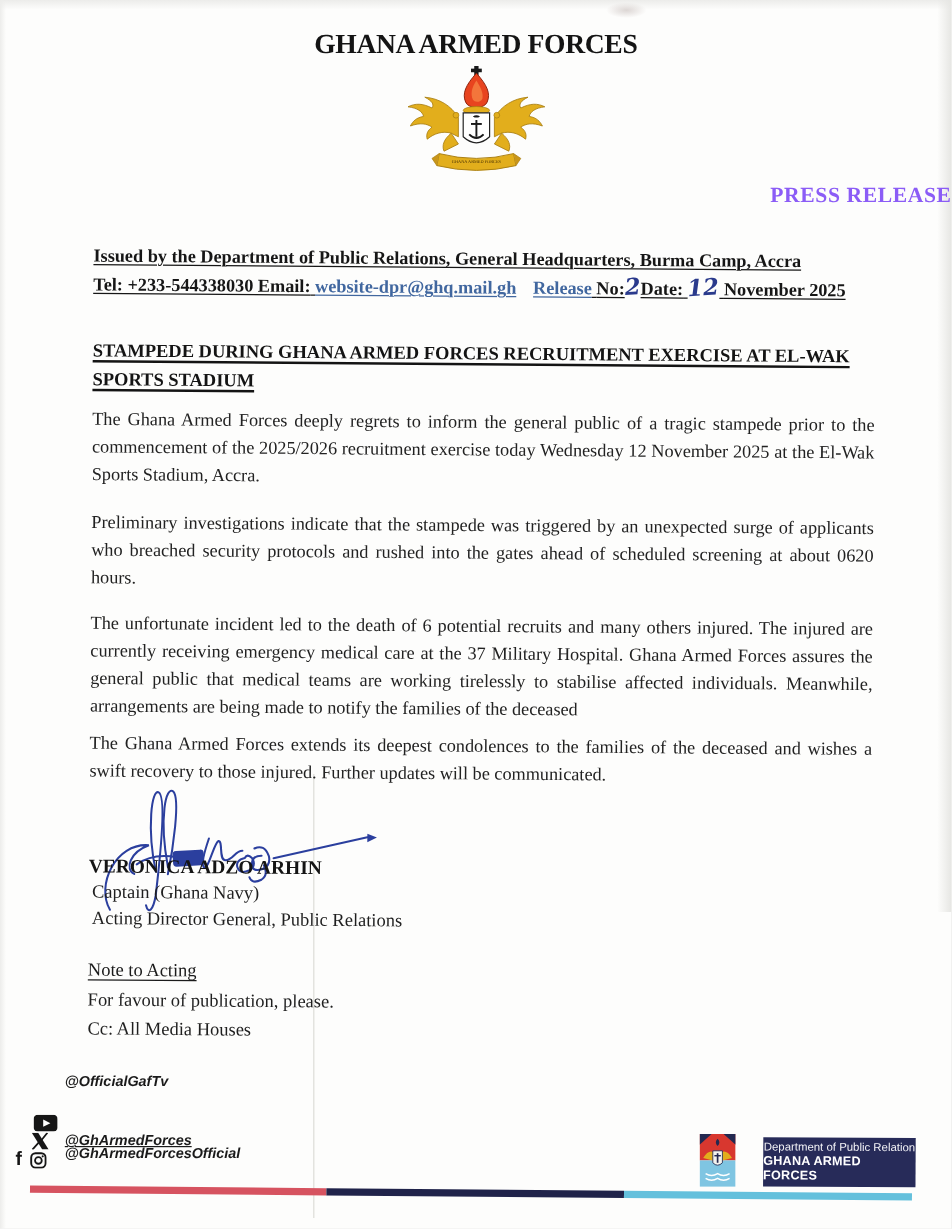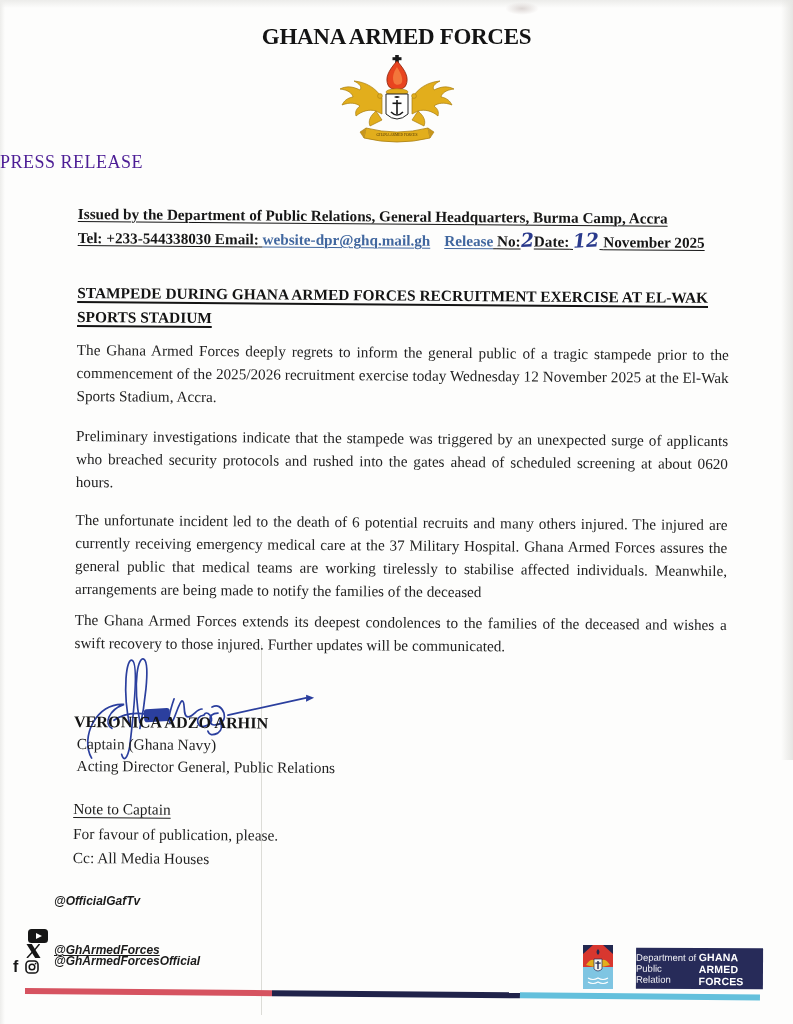--- a/index.html
+++ b/index.html
@@ -16,22 +16,22 @@
   .edge-left{position:absolute;left:0;top:0;width:5px;height:100%;
     background:linear-gradient(to right,#ededeb,rgba(255,255,255,0));}
   .smudge{position:absolute;left:505px;top:2px;width:34px;height:13px;border-radius:50%;
     background:radial-gradient(ellipse at center,#dcd6d4 0%,rgba(255,255,255,0) 70%);}
   .crease{position:absolute;left:261px;top:645px;width:1px;height:370px;background:#dcdcd7;}
 
   
   .org-title{position:absolute;top:24px;left:0;width:100%;text-align:center;
     font-weight:bold;font-size:23px;letter-spacing:-0.3px;color:#141414;}
   .crest{position:absolute;top:54px;left:336px;width:122px;height:94px;}
-  .doc-type{position:absolute;top:152px;left:0;width:100%;text-align:left;
-    font-weight:normal;font-size:18px;letter-spacing:0.5px;color:#4c1d95;}
+  .doc-type{position:absolute;top:152px;left:0;width:100%;text-align:right;
+    font-weight:bold;font-size:18px;letter-spacing:0.5px;color:#8b5cf6;}
 
   
   .content{position:absolute;left:78px;top:202px;width:652px;
     transform:rotate(0.45deg);transform-origin:0 0;}
   .issued{font-weight:bold;font-size:15.2px;line-height:24px;color:#161616;}
   .issued .u{text-decoration:underline;text-decoration-thickness:1.4px;text-underline-offset:2px;}
   .blue{color:#41679f;}
   .hw{font-family:"DejaVu Serif",serif;font-style:italic;font-weight:bold;
     color:#2a3a8c;font-size:19px;line-height:0;display:inline-block;transform:rotate(-4deg);}
   .gap{display:inline-block;width:14px;}
@@ -61,21 +61,21 @@
   .icon{position:absolute;}
   .fb-f{font-family:"Liberation Sans",sans-serif;font-weight:bold;font-size:16px;
     color:#161616;line-height:1;}
 
   .stripe{position:absolute;left:25px;top:988px;width:735px;height:6px;display:flex;
     transform:rotate(0.5deg);transform-origin:0 50%;}
   .stripe div{height:100%;}
 
   .badge-logo{position:absolute;left:583px;top:945px;width:30px;height:44px;}
   .badge{position:absolute;left:636px;top:948px;width:127px;height:41px;background:#272b59;
-    display:flex;flex-direction:row;justify-content:center;align-items:center;gap:0;
+    display:flex;flex-direction:column;justify-content:center;align-items:center;gap:0;
     transform:rotate(0.3deg);}
   .badge .l1{font-family:"Liberation Sans",sans-serif;font-size:9.5px;color:#f2f2f6;}
   .badge .l2{font-family:"Liberation Sans",sans-serif;font-size:10.5px;font-weight:bold;
     color:#ffffff;letter-spacing:0.2px;}
 </style>
 </head>
 <body>
 
 <div class="page">
 
@@ -146,21 +146,21 @@
         <path d="M150,64 L228,46"></path>
       </g>
       <rect x="66" y="58" width="26" height="13" rx="3" fill="#2b3f9e" transform="rotate(-4 79 64)"></rect>
       <polygon points="228,43 236,46 228,50" fill="#2b3f9e"></polygon>
     </svg>
 
     <div class="sig-name">VERONICA ADZO ARHIN</div>
     <div class="sig-rank">Captain (Ghana Navy)</div>
     <div class="sig-role">Acting Director General, Public Relations</div>
 
-    <div class="note-h">Note to Captain</div>
+    <div class="note-h">Note to Acting</div>
     <div class="note-1">For favour of publication, please.</div>
     <div class="note-2">Cc: All Media Houses</div>
   </div>
 
   <svg class="icon" style="left:28px;top:929px" width="20" height="14" viewBox="0 0 20 14">
     <rect x="0" y="0" width="20" height="14" rx="3.5" fill="#161616"></rect>
     <polygon points="8,4 14,7 8,10" fill="#ffffff"></polygon>
   </svg>
   <svg class="icon" style="left:26px;top:944px" width="15" height="14" viewBox="0 0 15 14">
     <path d="M0.5,0 L5.8,0 L14.5,14 L9.2,14 Z" fill="#161616"></path>

